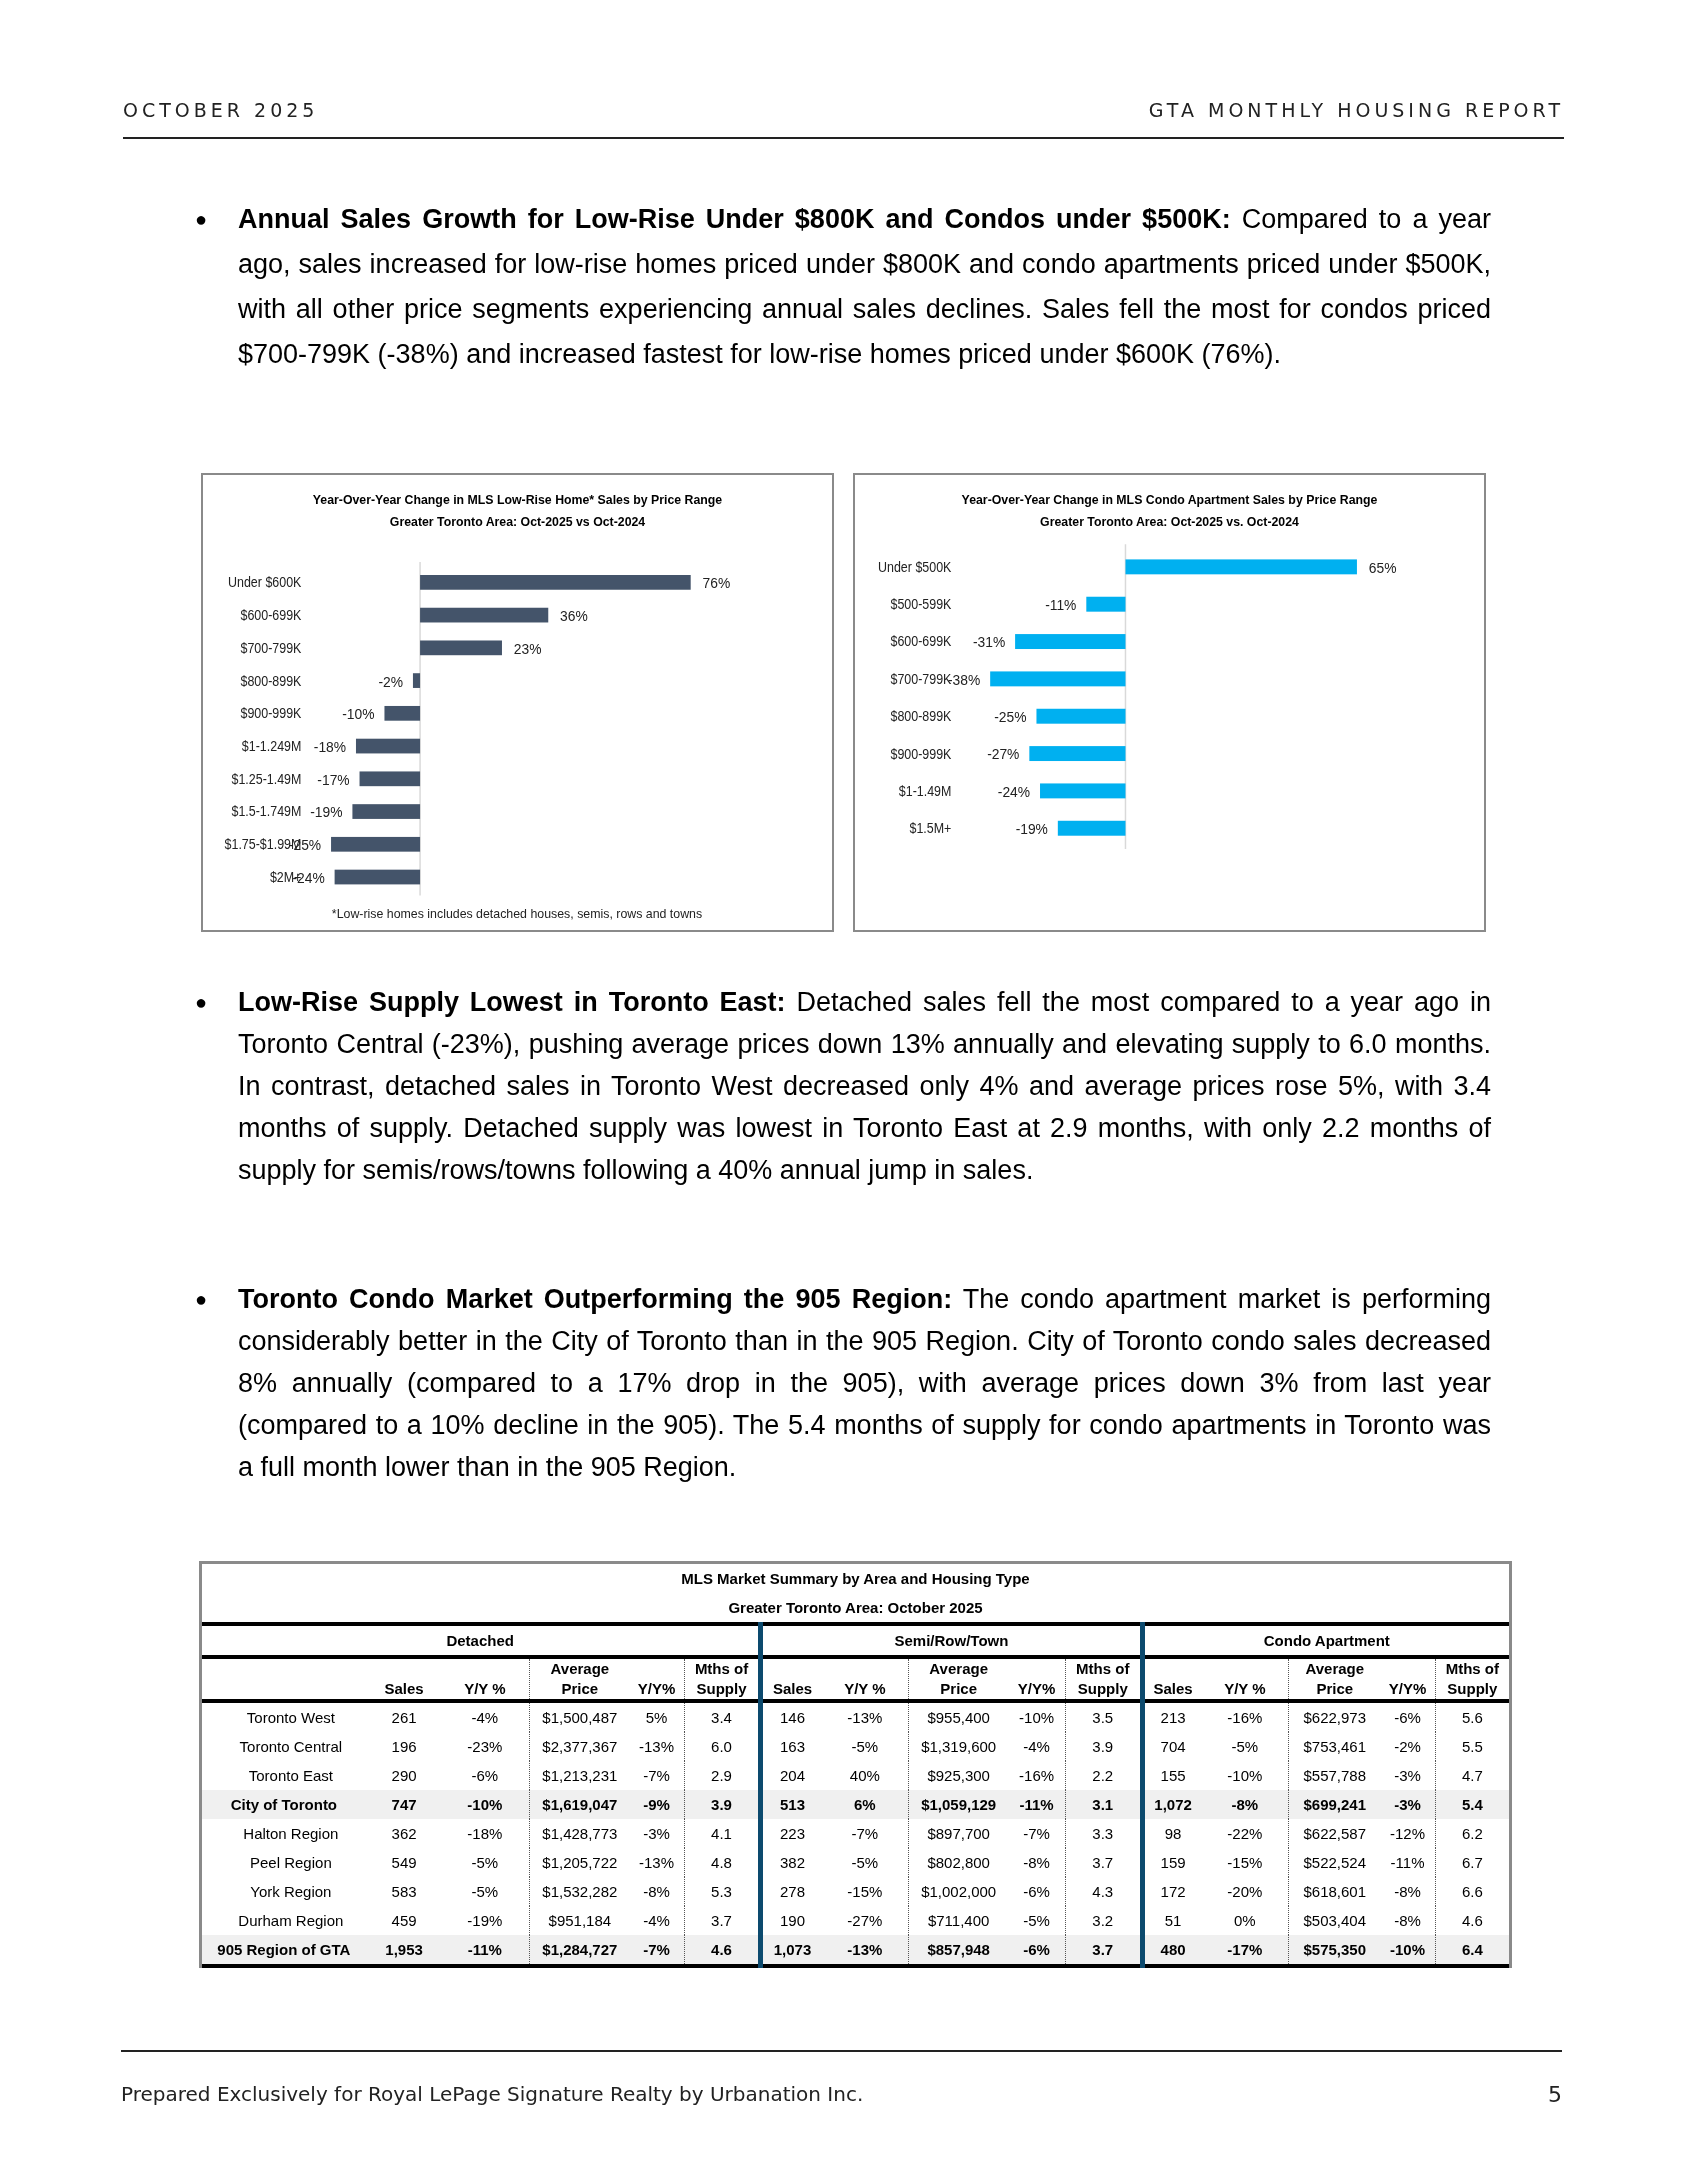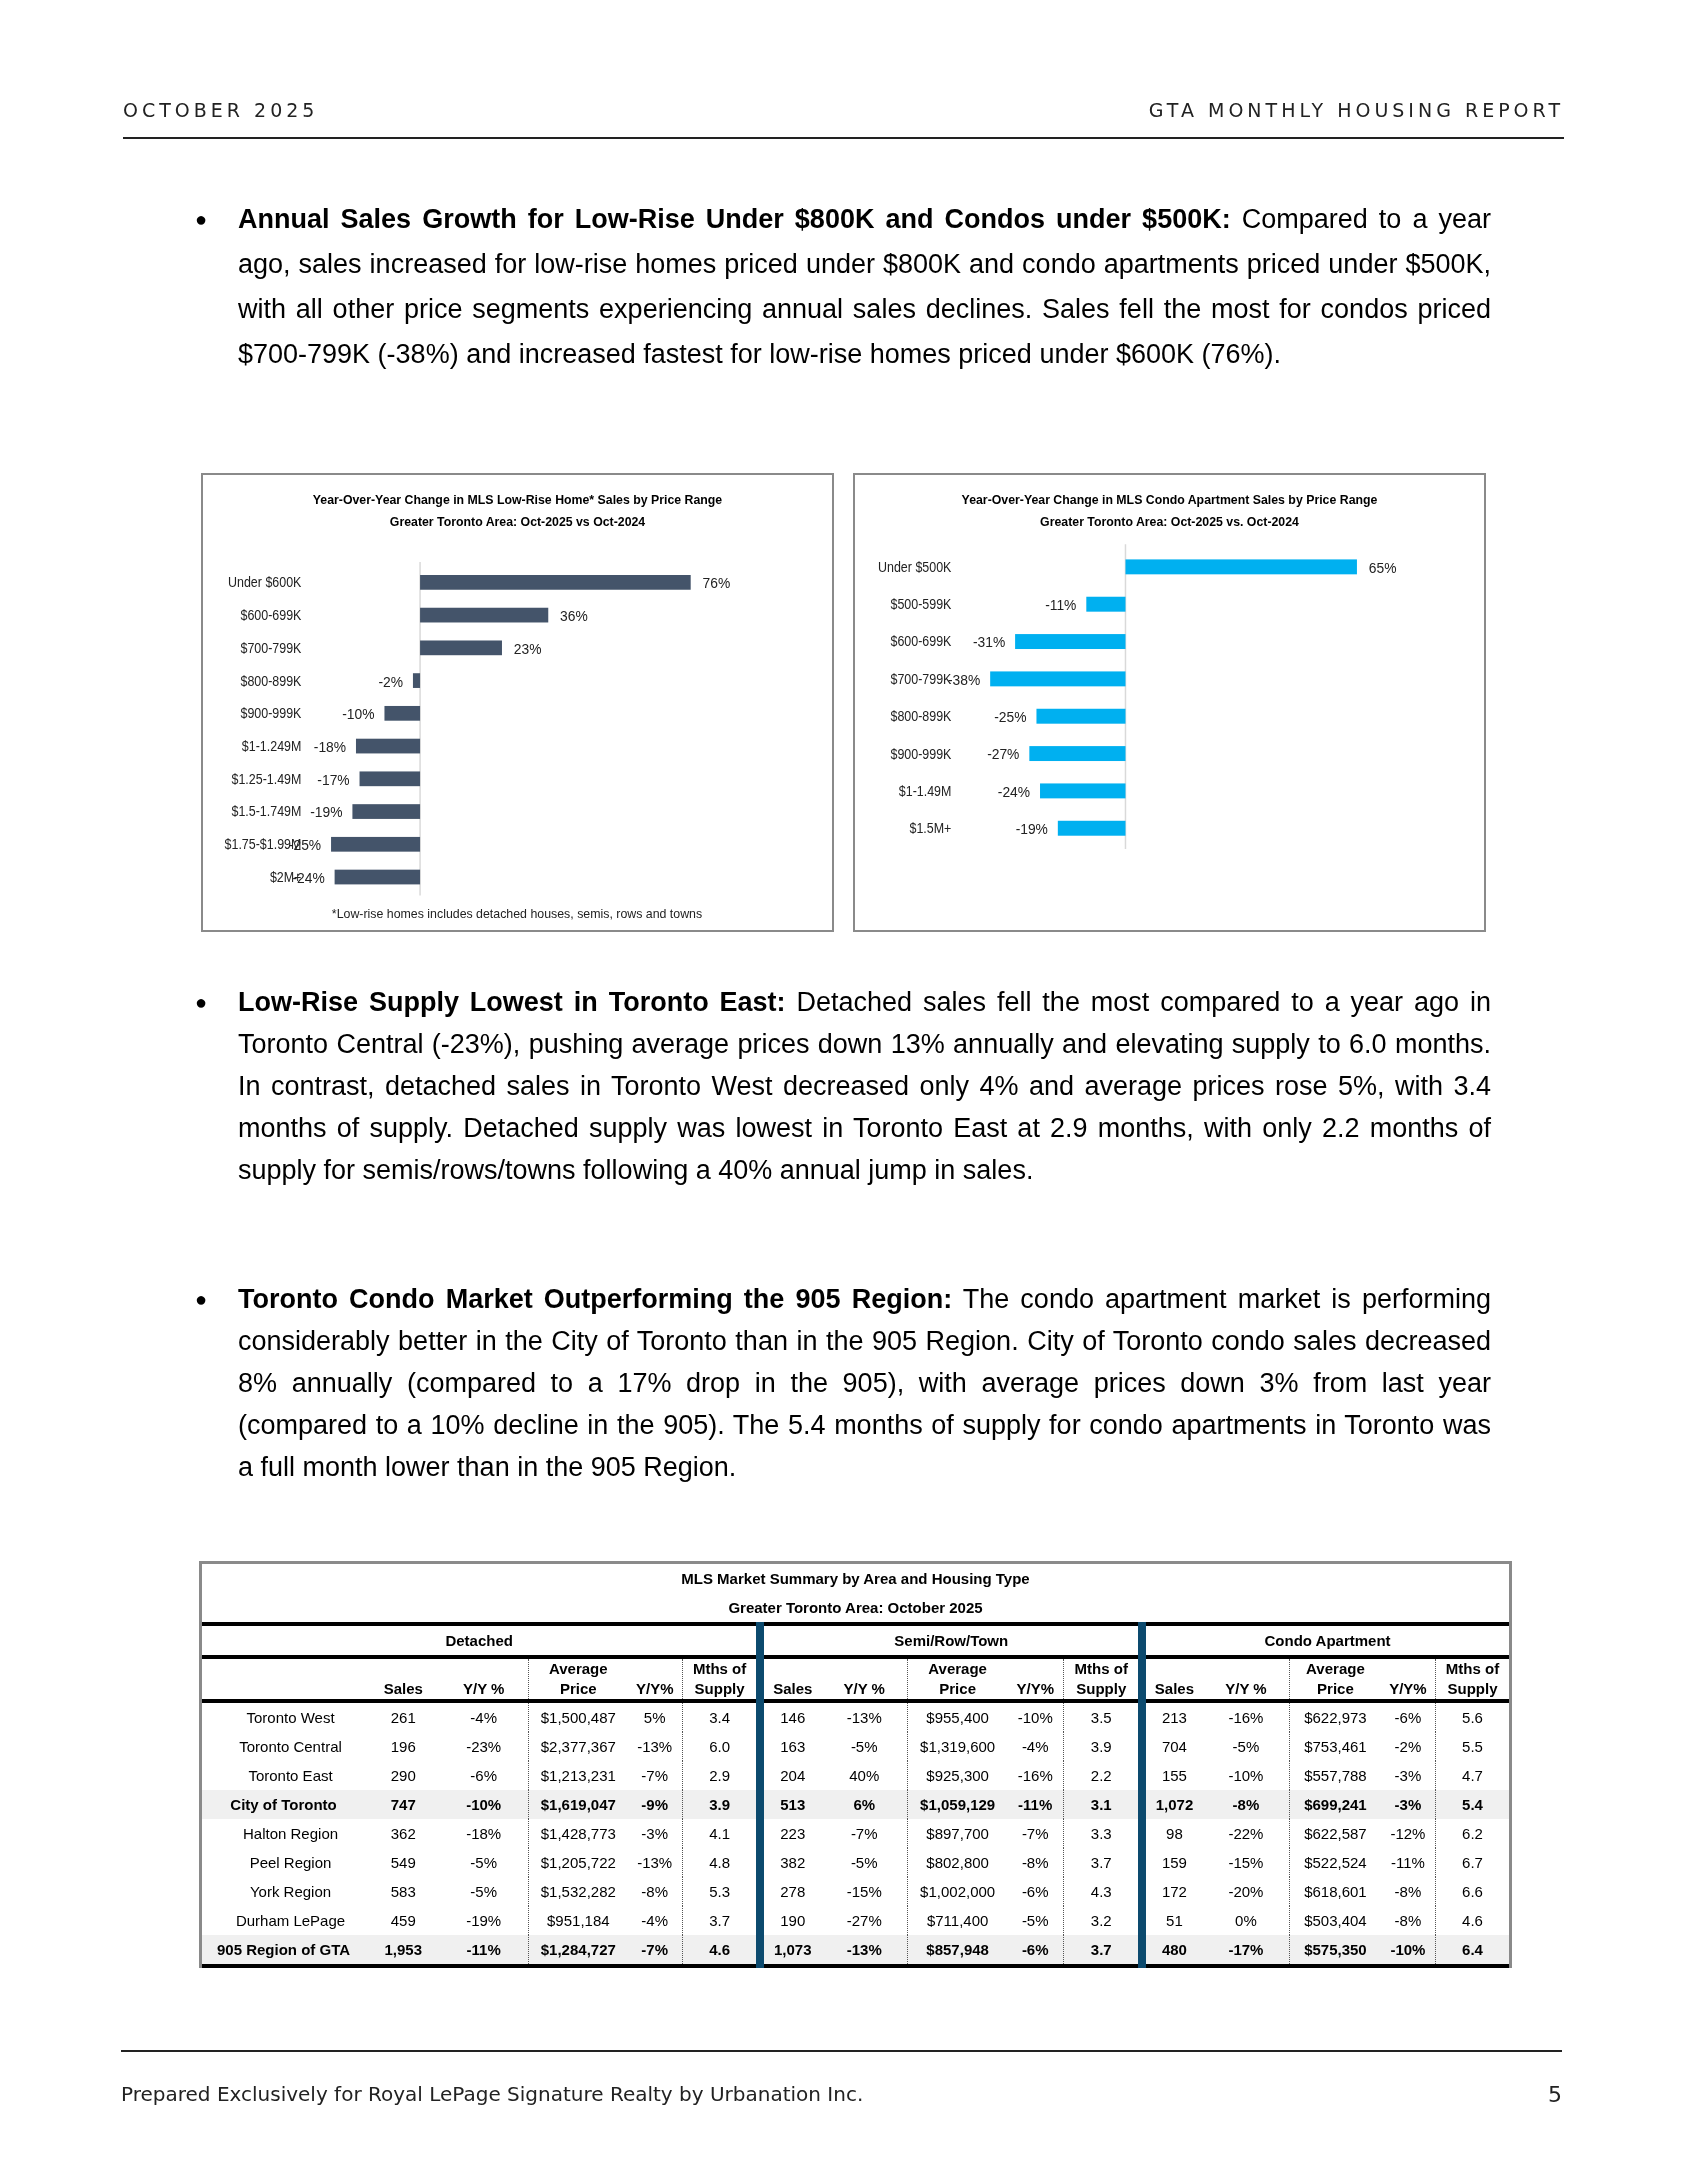--- a/index.html
+++ b/index.html
@@ -27,21 +27,21 @@
   #chart2 { left: 853px; width: 629px; }
   .chartbox svg { position: absolute; left: 0; top: 0; }
   .ctitle { position: absolute; left: 0; width: 100%; text-align: center; font-family: "Liberation Sans", sans-serif; font-weight: bold; font-size: 13.4px; line-height: 22px; top: 14px; transform: scaleX(0.92); }
 
   .tbl-wrap { position: absolute; left: 199px; top: 1561px; width: 1307px; height: 404px; border: 3px solid #8a8a8a; border-bottom: none; }
   table.mls { border-collapse: collapse; width: 100%; font-family: Liberation Sans, sans-serif; font-size: 15px; }
   table.mls td { padding: 0 4px; height: 29px; text-align: center; white-space: nowrap; }
   .t-title td { font-weight: bold; font-size: 15px; height: 28px; }
   .t-group td { font-weight: bold; border-top: 4px solid #000; border-bottom: 4px solid #000; height: 28px; }
   .t-head td { font-weight: bold; height: 27px; line-height: 20px; vertical-align: bottom; padding-bottom: 3px; border-bottom: 4px solid #000; }
-  .sep-strong { border-left: 8px solid #0c4a6e; }
+  .sep-strong { border-left: 5px solid #0c4a6e; }
   .sep-dot { border-left: 1.5px dotted #555; }
   td.area { text-align: left; padding-left: 16px !important; }
   tr.bold td.area { padding-left: 2px !important; text-align: center; }
   tr.bold td { font-weight: bold; background: #f0f0f0; }
   tr.last td { border-bottom: 4px solid #000; }
 </style>
 </head>
 <body>
 
 <div class="hdr">
@@ -313,21 +313,21 @@
           <td class="sep-dot">$1,002,000</td>
           <td>-6%</td>
           <td class="sep-dot">4.3</td>
           <td class="sep-strong">172</td>
           <td>-20%</td>
           <td class="sep-dot">$618,601</td>
           <td>-8%</td>
           <td class="sep-dot">6.6</td>
         </tr>
         <tr>
-          <td class="area">Durham LePage</td>
+          <td class="area">Durham Region</td>
           <td>459</td>
           <td>-19%</td>
           <td class="sep-dot">$951,184</td>
           <td>-4%</td>
           <td class="sep-dot">3.7</td>
           <td class="sep-strong">190</td>
           <td>-27%</td>
           <td class="sep-dot">$711,400</td>
           <td>-5%</td>
           <td class="sep-dot">3.2</td>

